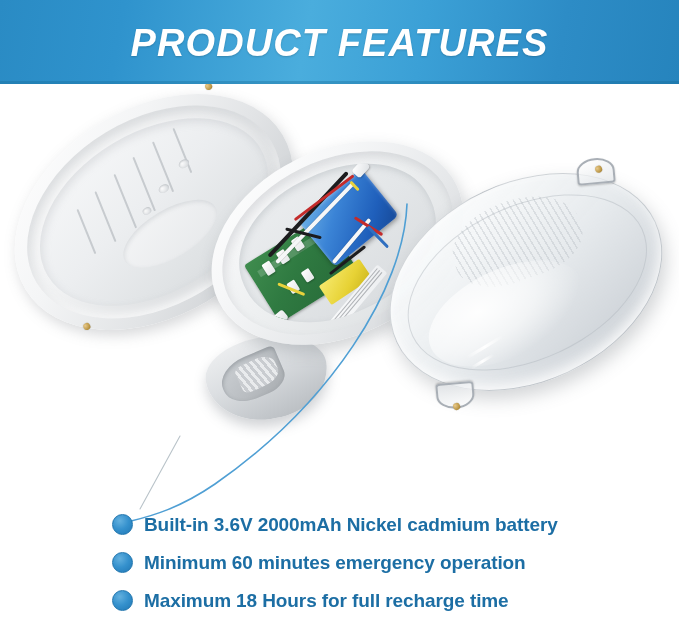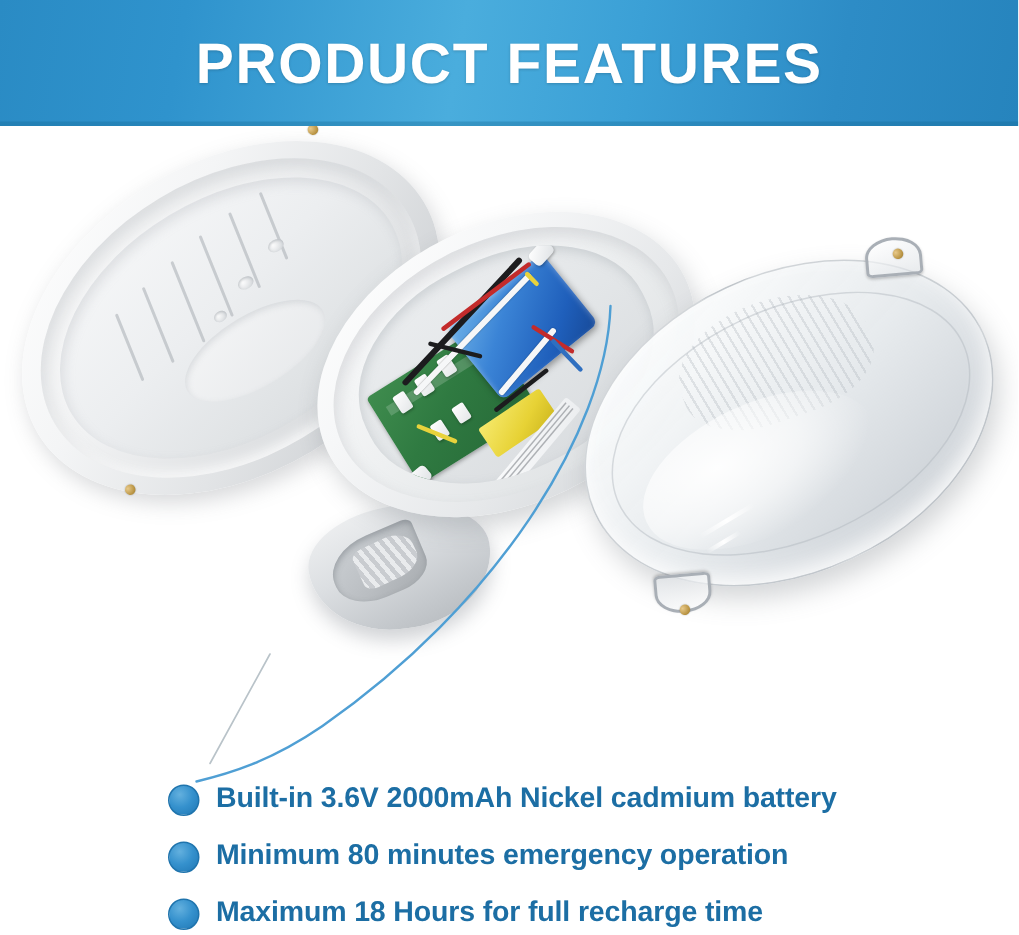--- a/index.html
+++ b/index.html
@@ -26,20 +26,21 @@
     top: 0;
     width: 679px;
     height: 84px;
     background: linear-gradient(100deg,
         #2a8bc4 0%,
         #2f93cd 18%,
         #4aaddd 45%,
         #3ba0d6 62%,
         #2d8cc6 82%,
         #2684bd 100%);
+    font-style: italic;
   }
   .header-banner::after {
     content: "";
     position: absolute;
     left: 0;
     bottom: 0;
     width: 100%;
     height: 3px;
     background: rgba(20, 105, 150, 0.35);
   }
@@ -344,21 +345,21 @@
 
   
   .features-list {
     position: absolute;
     left: 112px;
     top: 514px;
     width: 540px;
   }
   .feature-item {
     display: flex;
-    align-items: center;
+    align-items: flex-start;
     height: 38px;
   }
   .bullet-dot {
     flex: 0 0 auto;
     width: 21px;
     height: 21px;
     border-radius: 50%;
     background: radial-gradient(circle at 36% 30%, #63b0de 0%, #3591cd 48%, #2077b4 100%);
     border: 1px solid #1f74ad;
     box-sizing: border-box;
@@ -468,21 +469,21 @@
 
   <div class="features-list">
 
     <div class="feature-item">
       <span class="bullet-dot"></span>
       <span class="feature-text">Built-in 3.6V 2000mAh Nickel cadmium battery</span>
     </div>
 
     <div class="feature-item">
       <span class="bullet-dot"></span>
-      <span class="feature-text">Minimum 80 minutes emergency operation</span>
+      <span class="feature-text">Minimum 60 minutes emergency operation</span>
     </div>
 
     <div class="feature-item">
       <span class="bullet-dot"></span>
       <span class="feature-text">Maximum 18 Hours for full recharge time</span>
     </div>
 
   </div>
 
 </div>

